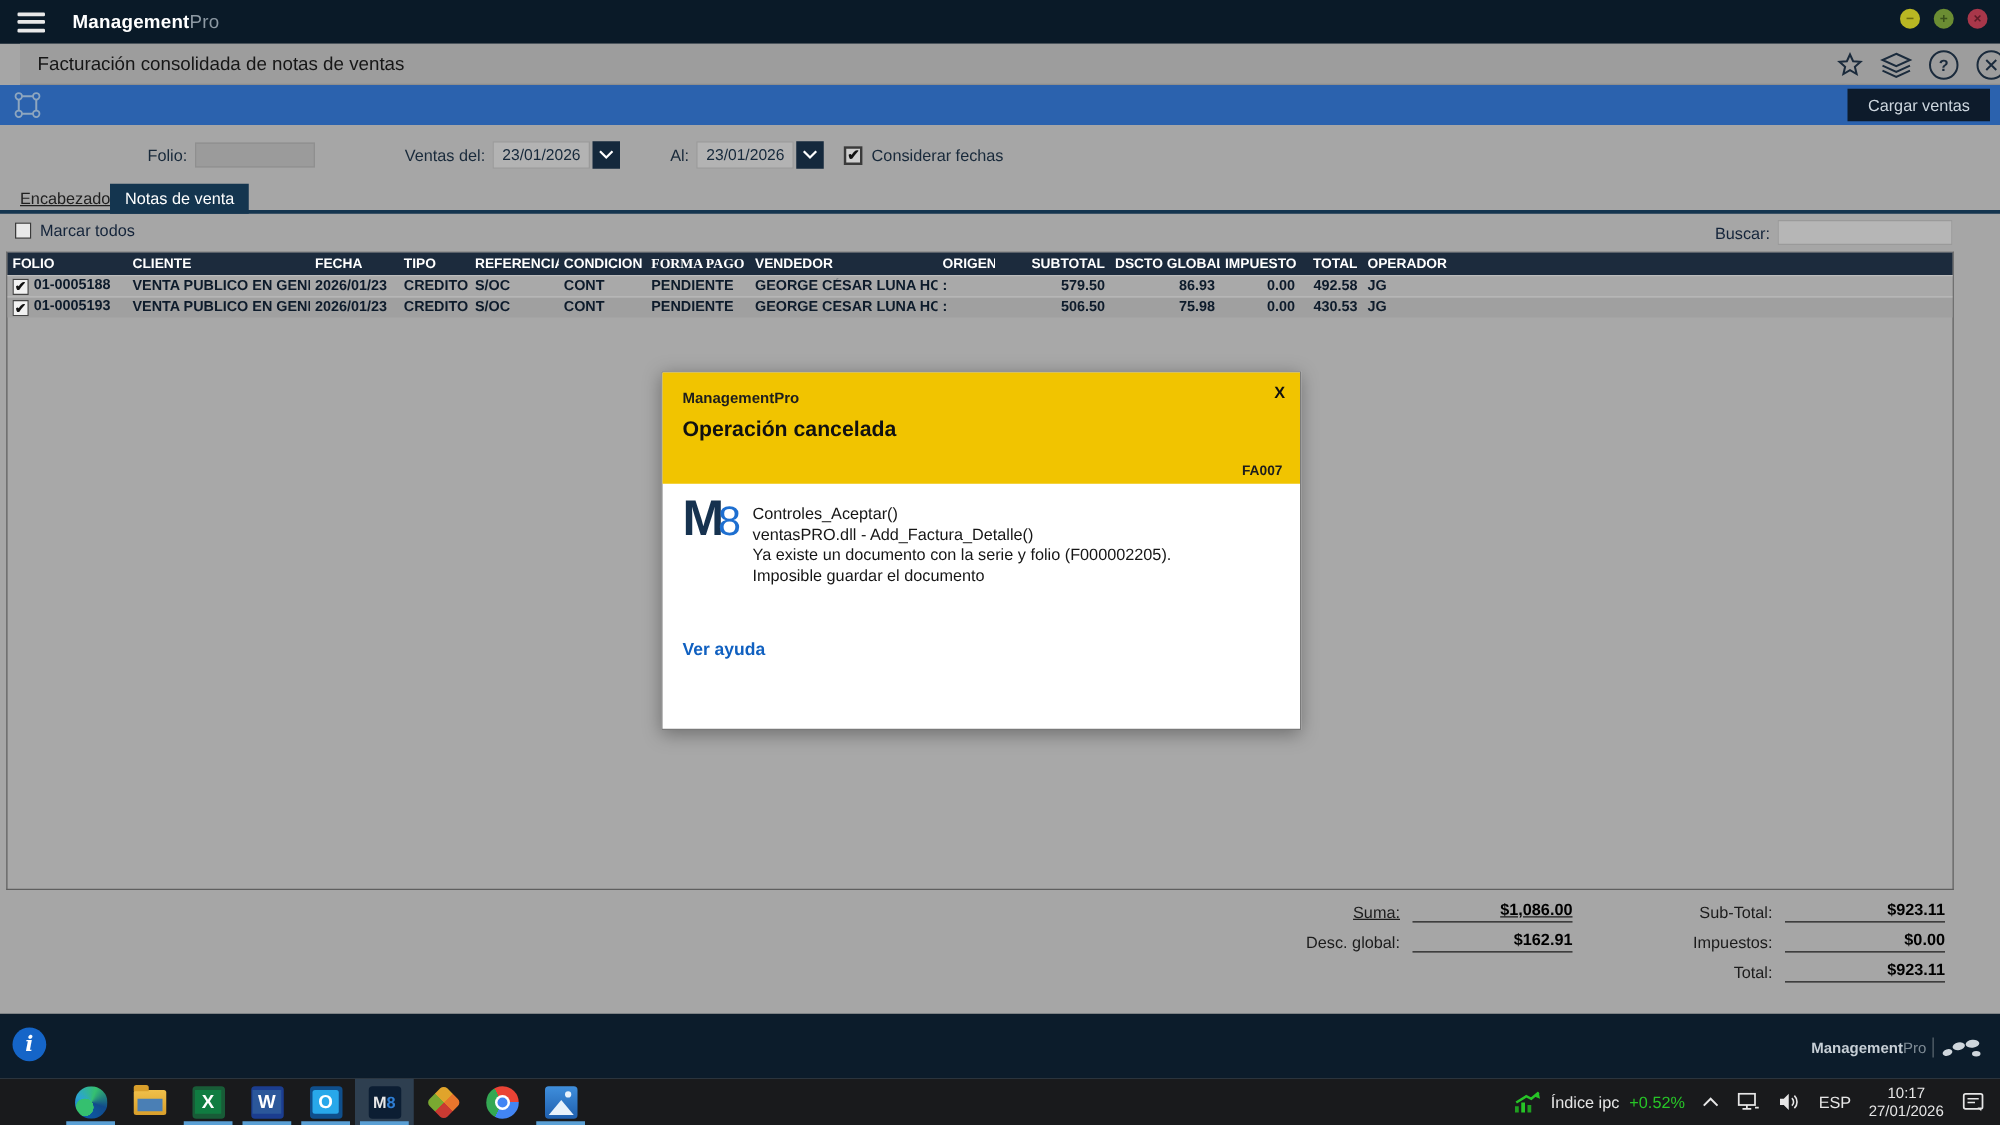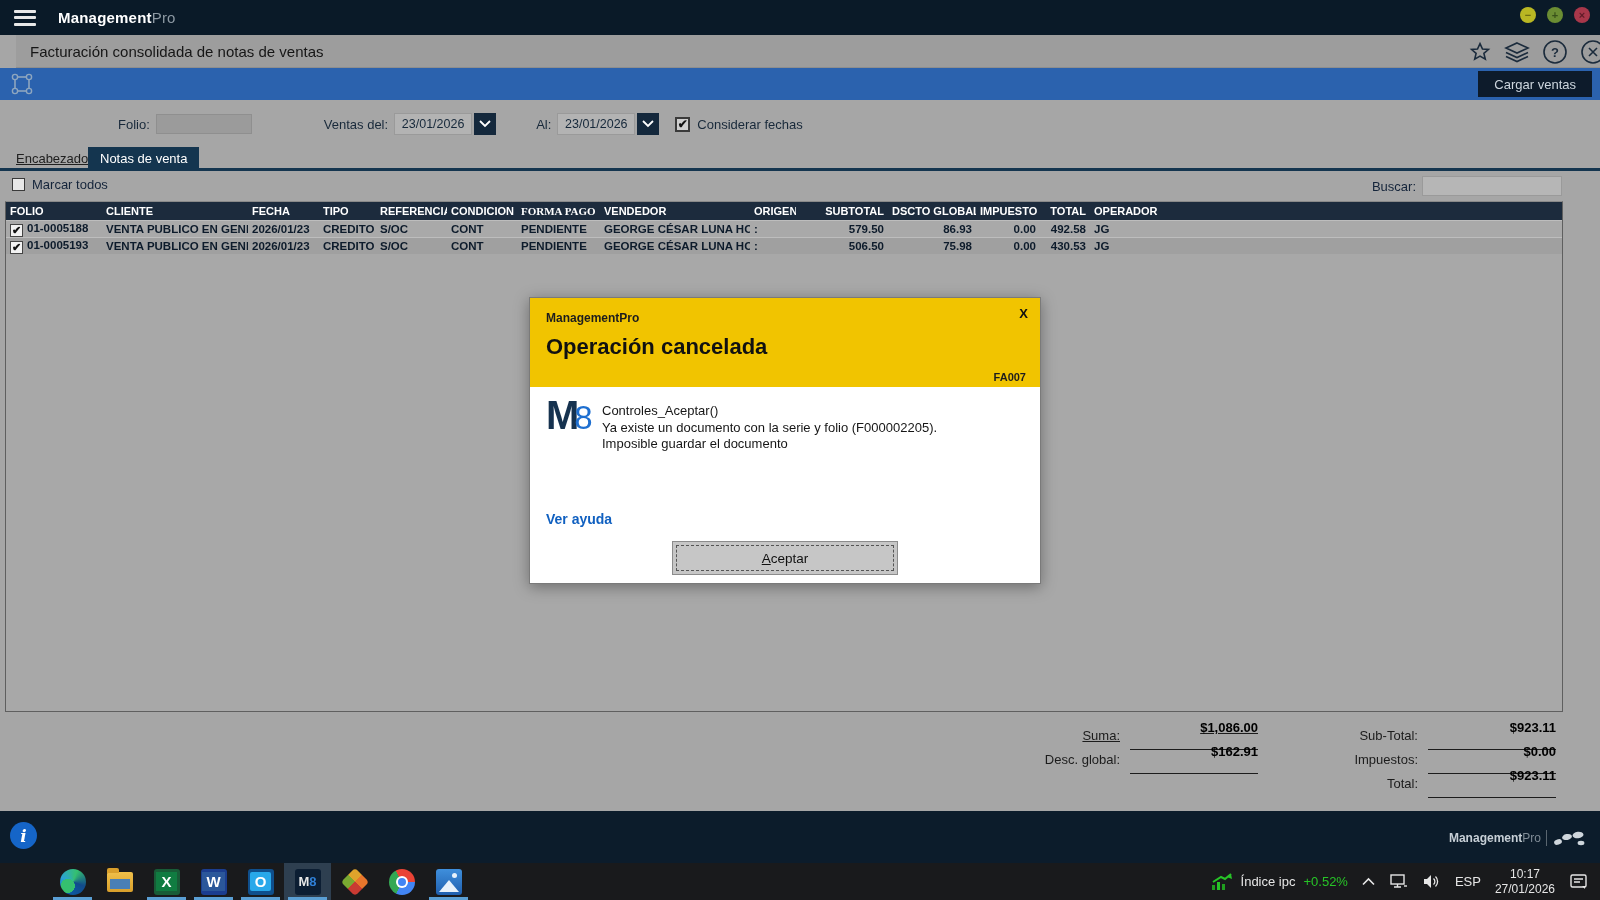--- a/index.html
+++ b/index.html
@@ -72,21 +72,21 @@
   .gc.r { text-align:right; }
   .gc.grow { flex:1; }
   .rowchk { width:13px; height:13px; background:#f2f2f2; border:1px solid #444; display:inline-flex;
     align-items:center; justify-content:center; font-size:11px; font-weight:bold; color:#111; margin-right:4px; vertical-align:-2px; }
 
   
   .totals { position:absolute; left:0; top:712px; width:1600px; height:99px; font-size:13px; color:#1c1c1c; }
   .trow { position:absolute; display:flex; align-items:center; }
   .tlabel { width:120px; text-align:right; margin-right:10px; }
   .tval { width:128px; text-align:right; font-weight:bold; color:#000;
-    border-bottom:1px solid #1c1c1c; padding-bottom:14px; }
+    border-bottom:1px solid #1c1c1c; padding-bottom:2px; }
 
   
   .statusbar { position:absolute; left:0; top:811px; width:1600px; height:52px; background:#0c1c2b; }
   .infoicon { position:absolute; left:10px; top:11px; width:27px; height:27px; border-radius:50%;
     background:#1565c8; color:#fff; display:flex; align-items:center; justify-content:center;
     font-family:"DejaVu Serif", serif; font-style:italic; font-weight:bold; font-size:17px; cursor:pointer; }
   .sb-logo { position:absolute; right:14px; top:17px; display:flex; align-items:center; font-size:12px; }
   .sb-logo b { color:#c7cfd6; } .sb-logo i { color:#7f8b95; font-style:normal; }
   .sb-logo .bar { width:1px; height:16px; background:#5a6670; margin:0 5px; }
 
@@ -121,21 +121,21 @@
   .ticker { display:flex; align-items:center; gap:8px; cursor:pointer; }
   .ticker .chg { color:#27c427; }
   .clock { text-align:center; font-size:12px; line-height:1.25; cursor:pointer; }
   .trayico { display:flex; align-items:center; cursor:pointer; }
 
   
   .dialog { position:absolute; left:529px; top:297px; width:512px; height:287px; background:#ffffff;
     border:1px solid #7a7a7a; box-shadow:0 3px 14px rgba(0,0,0,.35); }
   .dlg-head { position:relative; height:89px; background:#f1c400; padding:13px 16px 0; }
   .dlg-app { font-size:12px; font-weight:bold; color:#1d1d1d; }
-  .dlg-title { font-size:22px; font-weight:bold; color:#111; margin-top:9px; }
+  .dlg-title { font-size:17px; font-weight:bold; color:#111; margin-top:9px; }
   .dlg-close { position:absolute; right:12px; top:8px; font-size:13px; font-weight:bold; color:#111; cursor:pointer; }
   .dlg-code { position:absolute; right:14px; bottom:4px; font-size:11px; font-weight:bold; color:#1d1d1d; }
   .dlg-body { position:relative; padding:16px 16px 0 16px; }
   .dlg-logo { position:absolute; left:16px; top:8px; font-weight:normal; line-height:1; }
   .dlg-logo b { font-size:40px; color:#16324f; letter-spacing:-2px; }
   .dlg-logo i { font-size:33px; color:#1e6fd0; font-style:normal; margin-left:-3px; }
   .dlg-msg { margin-left:56px; font-size:13px; color:#161616; line-height:16.5px; }
   .dlg-help { position:absolute; left:16px; top:124px; font-size:14px; font-weight:bold; color:#1060c0; cursor:pointer; }
   .dlg-btnrow { position:absolute; left:0; top:154px; width:100%; display:flex; justify-content:center; }
   .btn-accept { width:226px; height:34px; background:#c6c6c6; border:1px solid #8c8c8c;
@@ -430,23 +430,19 @@
     <div class="dlg-title">Operación cancelada</div>
     <div class="dlg-close">X</div>
     <div class="dlg-code">FA007</div>
   </div>
   <div class="dlg-body">
     <div class="dlg-logo">
       <b>M</b><i>8</i>
     </div>
     <div class="dlg-msg">
       <div>Controles_Aceptar()</div>
+      <div>ventasPRO.dll - Add_Factura_Detalle()</div>
       <div>Ya existe un documento con la serie y folio (F000002205).</div>
       <div>Imposible guardar el documento</div>
     </div>
     <div class="dlg-help">Ver ayuda</div>
-    <div class="dlg-btnrow">
-      <div class="btn-accept">
-          <span><u>A</u><span>ceptar</span></span>
-        </div>
-    </div>
   </div>
 </div>
 
 </body></html>

